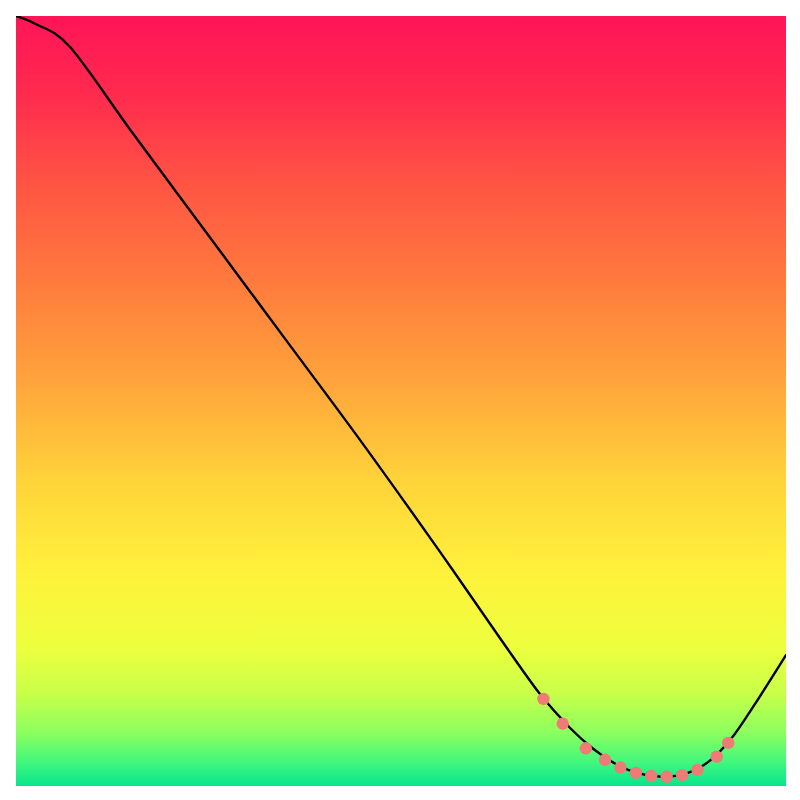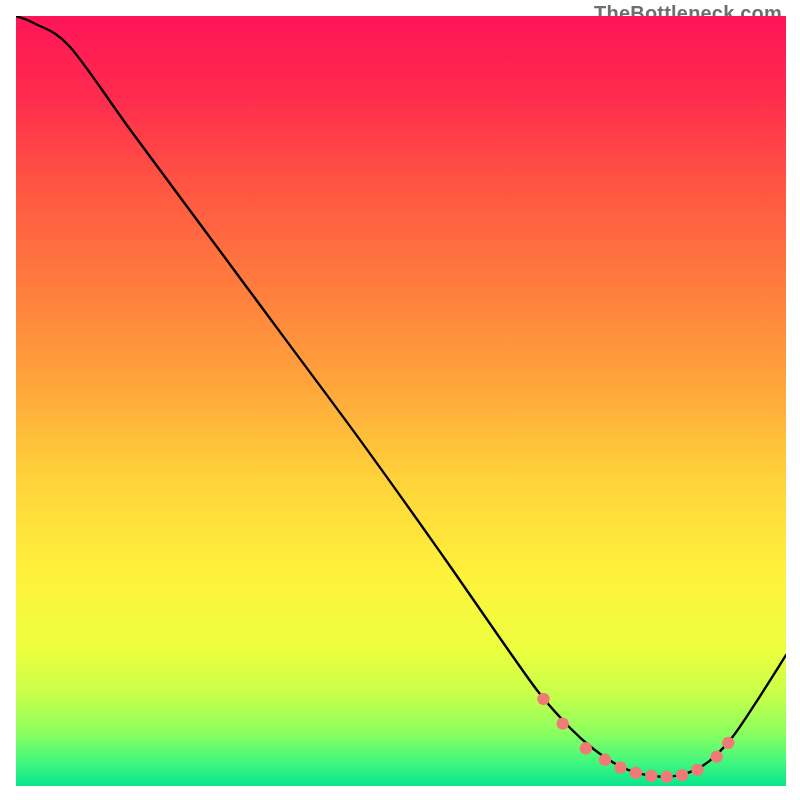--- a/index.html
+++ b/index.html
@@ -37,21 +37,20 @@
     font-weight: 600;
     color: #6f6f6f;
     letter-spacing: 0.2px;
     user-select: none;
   }
 </style>
 </head>
 <body>
 
 <div class="stage">
-  <div class="watermark">TheBottleneck.com</div>
 
   <div class="plot">
     <svg viewBox="0 0 770 770" preserveAspectRatio="none">
       <defs>
         <linearGradient id="bg-grad" x1="0" y1="0" x2="0" y2="1">
             <stop offset="0%" stop-color="#ff1457"></stop>
             <stop offset="10%" stop-color="#ff2a4e"></stop>
             <stop offset="22%" stop-color="#ff5543"></stop>
             <stop offset="35%" stop-color="#ff7c3d"></stop>
             <stop offset="48%" stop-color="#ffa63b"></stop>

